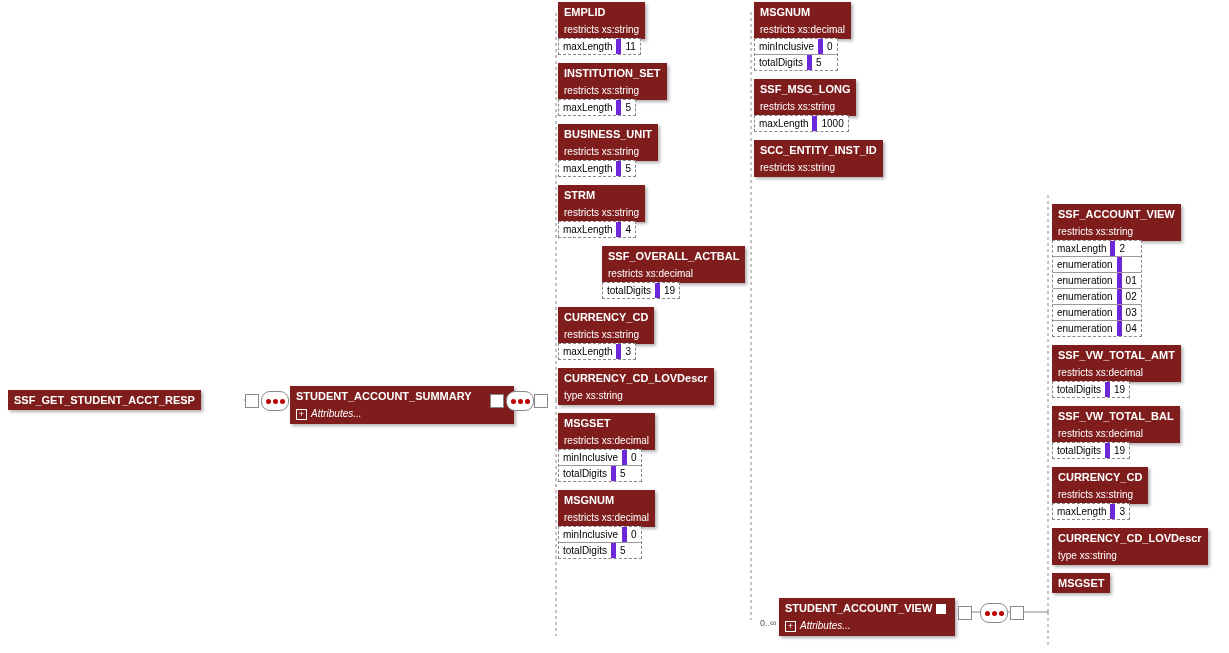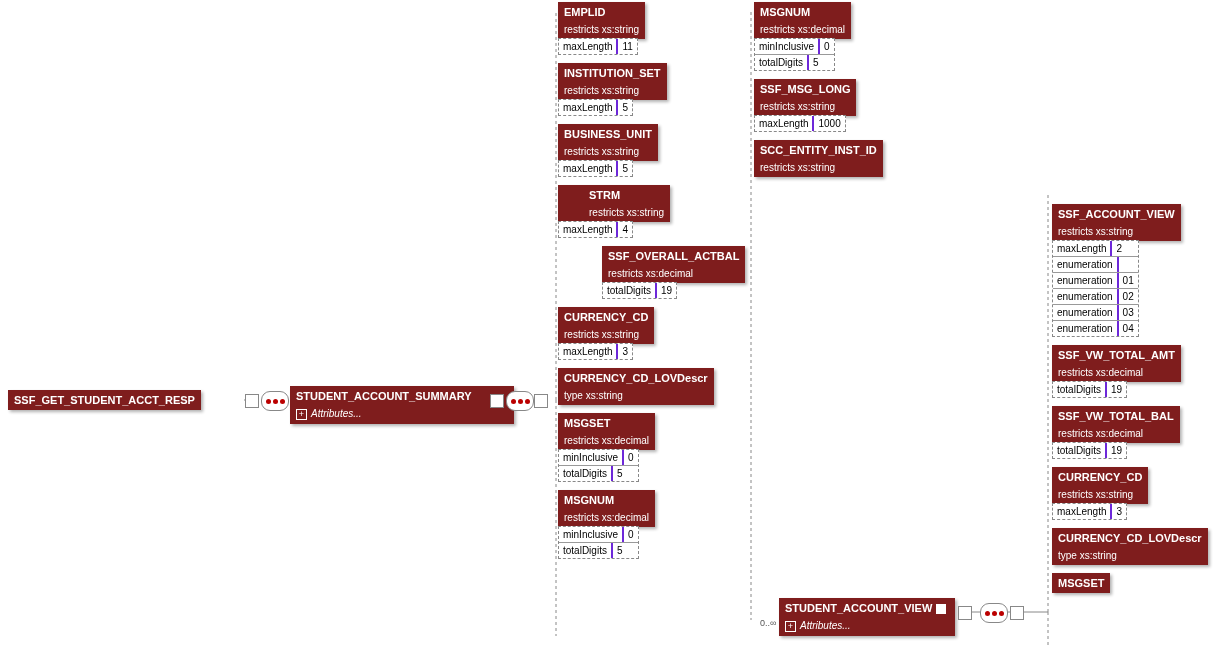--- a/index.html
+++ b/index.html
@@ -53,21 +53,21 @@
   border: 1px dashed #888;
 }
 .facets .row {
   display: flex;
   border-bottom: 1px solid #999;
   font-size: 10px;
 }
 .facets .row:last-child { border-bottom: none; }
 .facets .row .k {
   padding: 2px 4px;
-  border-right: 2px solid #6d28d9;
+  border-right: 5px solid #6d28d9;
   color: #000;
   white-space: nowrap;
 }
 .facets .row .v {
   padding: 2px 4px;
   color: #000;
   white-space: nowrap;
 }
 .connector-pod {
   position: absolute;
@@ -158,21 +158,21 @@
           <div class="v">11</div>
         </div></div></div>
     <div style="position: relative; margin-bottom: 8px;"><div class="node withsub" style="position: relative; display: inline-block;"><div class="hdr">INSTITUTION_SET</div><div class="sub">restricts xs:string</div></div><br><div class="facets" style="position: relative; display: inline-block; margin-top: -1px;"><div class="row">
           <div class="k">maxLength</div>
           <div class="v">5</div>
         </div></div></div>
     <div style="position: relative; margin-bottom: 8px;"><div class="node withsub" style="position: relative; display: inline-block;"><div class="hdr">BUSINESS_UNIT</div><div class="sub">restricts xs:string</div></div><br><div class="facets" style="position: relative; display: inline-block; margin-top: -1px;"><div class="row">
           <div class="k">maxLength</div>
           <div class="v">5</div>
         </div></div></div>
-    <div style="position: relative; margin-bottom: 8px;"><div class="node withsub" style="position: relative; display: inline-block; padding-left: 25px;"><div class="hdr">STRM</div><div class="sub">restricts xs:string</div></div><br><div class="facets" style="position: relative; display: inline-block; margin-top: -1px;"><div class="row">
+    <div style="position: relative; margin-bottom: 8px;"><div class="node withsub" style="position: relative; display: inline-block;"><div class="hdr">STRM</div><div class="sub">restricts xs:string</div></div><br><div class="facets" style="position: relative; display: inline-block; margin-top: -1px;"><div class="row">
           <div class="k">maxLength</div>
           <div class="v">4</div>
         </div></div></div>
     <div style="position: relative; margin-bottom: 8px; padding-left: 44px;"><div class="node withsub" style="position: relative; display: inline-block;"><div class="hdr">SSF_OVERALL_ACTBAL</div><div class="sub">restricts xs:decimal</div></div><br><div class="facets" style="position: relative; display: inline-block; margin-top: -1px;"><div class="row">
           <div class="k">totalDigits</div>
           <div class="v">19</div>
         </div></div></div>
     <div style="position: relative; margin-bottom: 8px;"><div class="node withsub" style="position: relative; display: inline-block;"><div class="hdr">CURRENCY_CD</div><div class="sub">restricts xs:string</div></div><br><div class="facets" style="position: relative; display: inline-block; margin-top: -1px;"><div class="row">
           <div class="k">maxLength</div>
           <div class="v">3</div>

